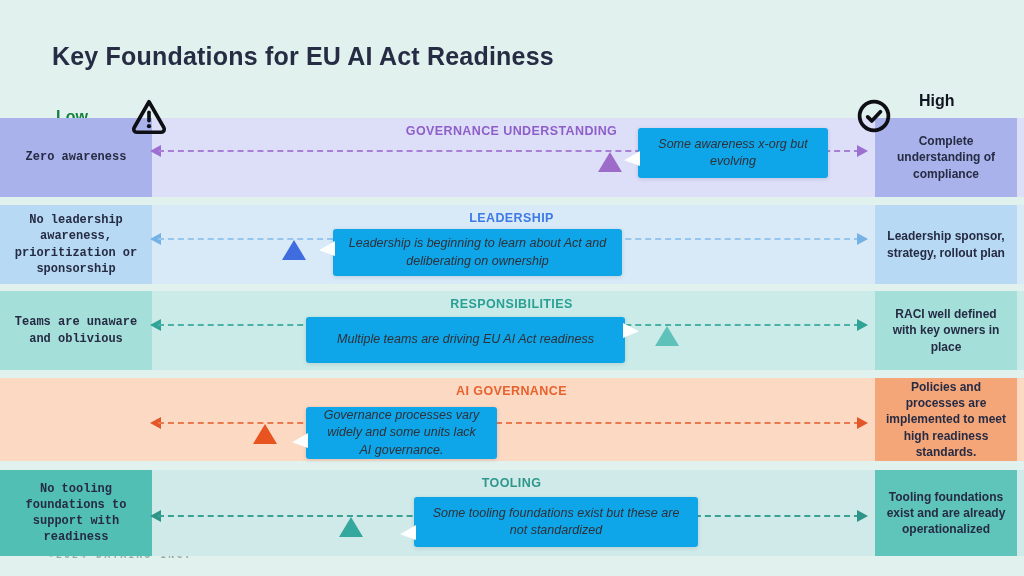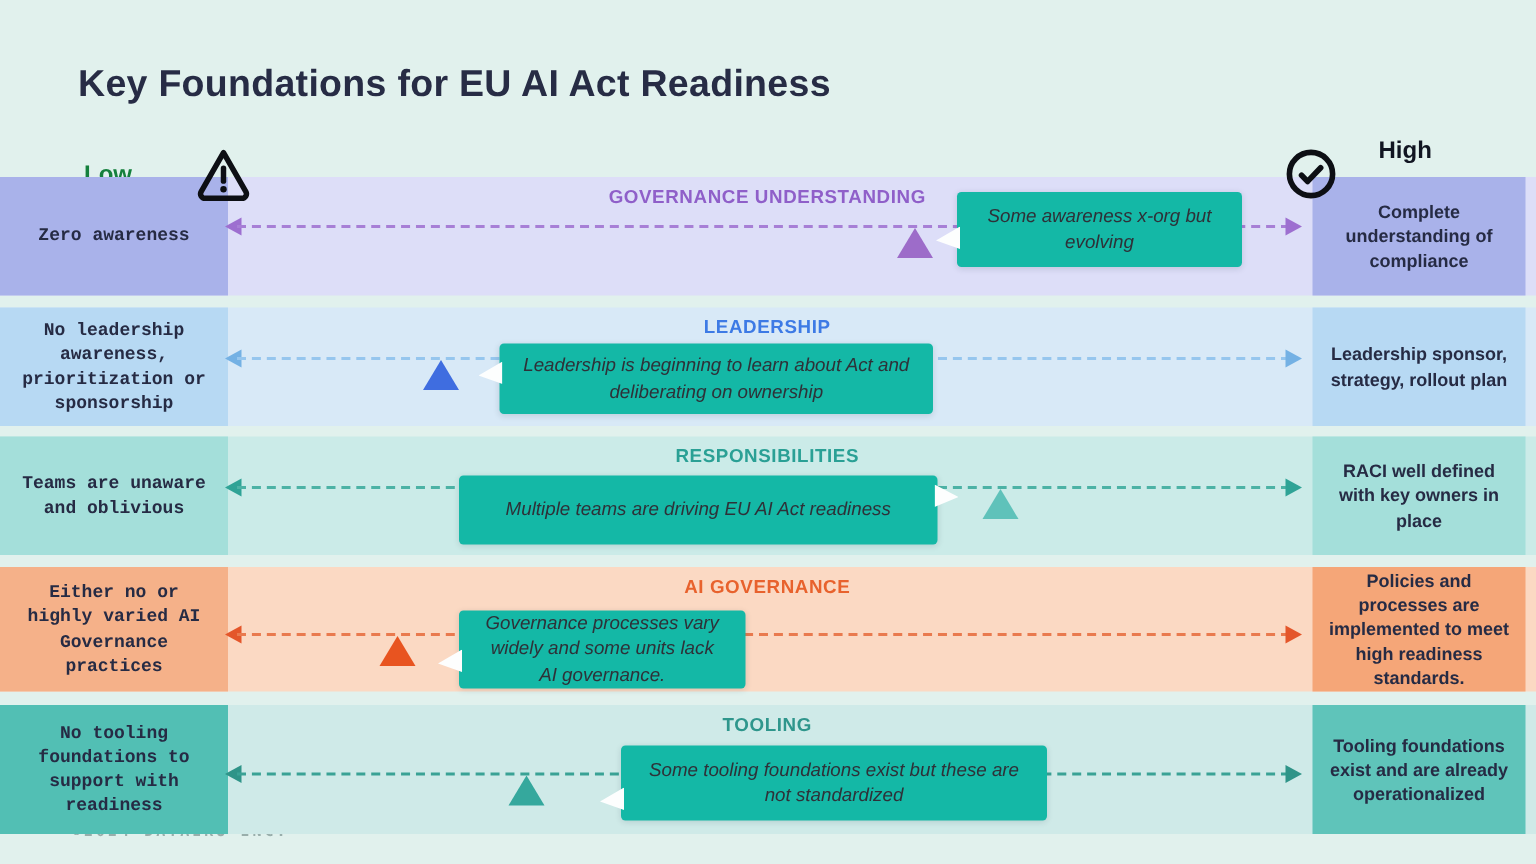--- a/index.html
+++ b/index.html
@@ -84,21 +84,21 @@
     border-bottom:20px solid;
   }
   .band-0 .marker{top:34px;border-bottom-color:#9d6cc9;}
   .band-1 .marker{top:35px;border-bottom-color:#3f6de0;}
   .band-2 .marker{top:35px;border-bottom-color:#5fc2ba;}
   .band-3 .marker{top:46px;border-bottom-color:#e85420;}
   .band-4 .marker{top:47px;border-bottom-color:#35a89d;}
 
   
   .callout{
-    position:absolute;z-index:3;background:#14b8a6;border-radius:3px;
+    position:absolute;z-index:3;background:#0ea5e9;border-radius:3px;
     box-shadow:0 1px 4px rgba(20,40,60,.14);
     display:flex;align-items:center;justify-content:center;text-align:center;
     font-style:italic;font-size:12.5px;color:#2e3138;line-height:1.4;
     box-sizing:border-box;padding:6px 14px;
   }
   .band-0 .callout{left:638px;top:10px;width:190px;height:50px;}
   .band-1 .callout{left:333px;top:24px;width:289px;height:47px;}
   .band-2 .callout{left:306px;top:26px;width:319px;height:46px;}
   .band-3 .callout{left:306px;top:29px;width:191px;height:52px;}
   .band-4 .callout{left:414px;top:27px;width:284px;height:50px;}
@@ -189,23 +189,20 @@
     <div class="callout">
       <span class="tail t-right"></span>
       <span>Multiple teams are driving EU AI Act readiness</span>
     </div>
     <div class="high-box">
       <span>RACI well defined with key owners in place</span>
     </div>
   </section>
 
   <section class="band band-3">
-    <div class="low-box">
-      <span>Either no or highly varied AI Governance practices</span>
-    </div>
     <div class="band-title">AI GOVERNANCE</div>
     <div class="scale-arrow">
       <span class="arrow-head left"></span>
       <span class="dash-line"></span>
       <span class="arrow-head right"></span>
     </div>
     <div class="marker" style="left: 252.88px;"></div>
     <div class="callout">
       <span class="tail t-left"></span>
       <span>Governance processes vary widely and some units lack AI governance.</span>

